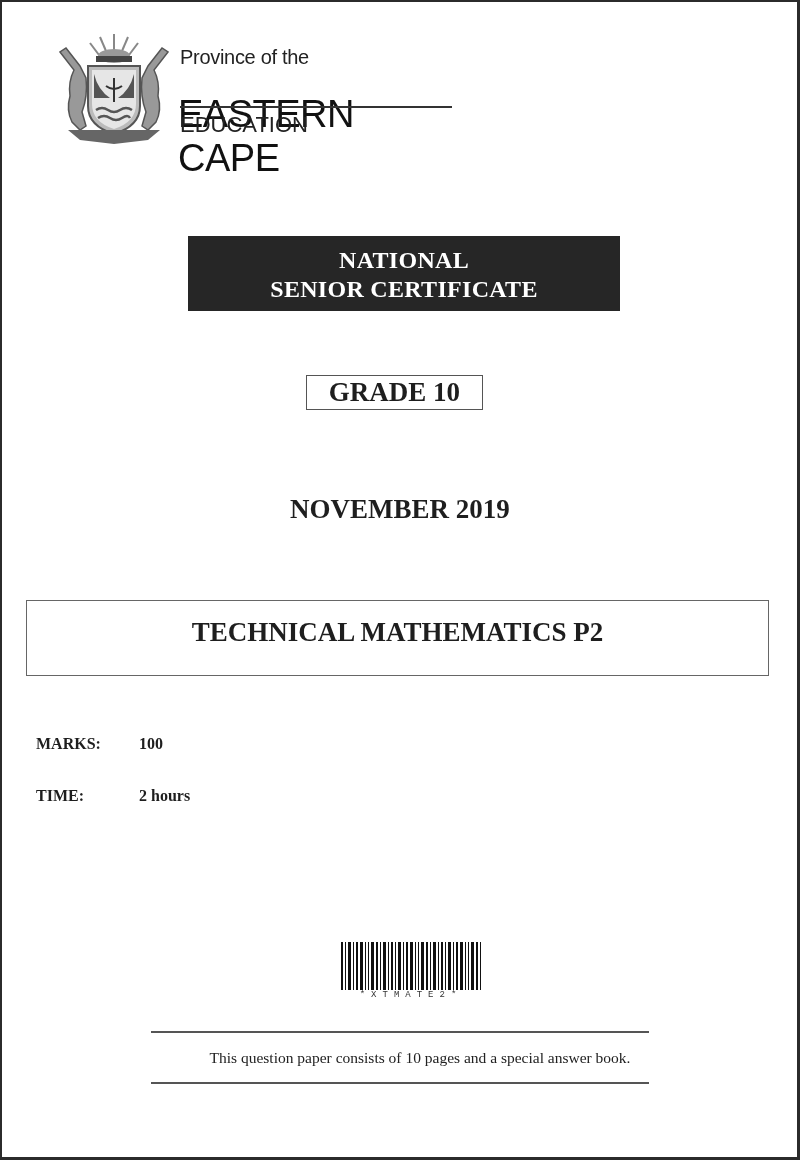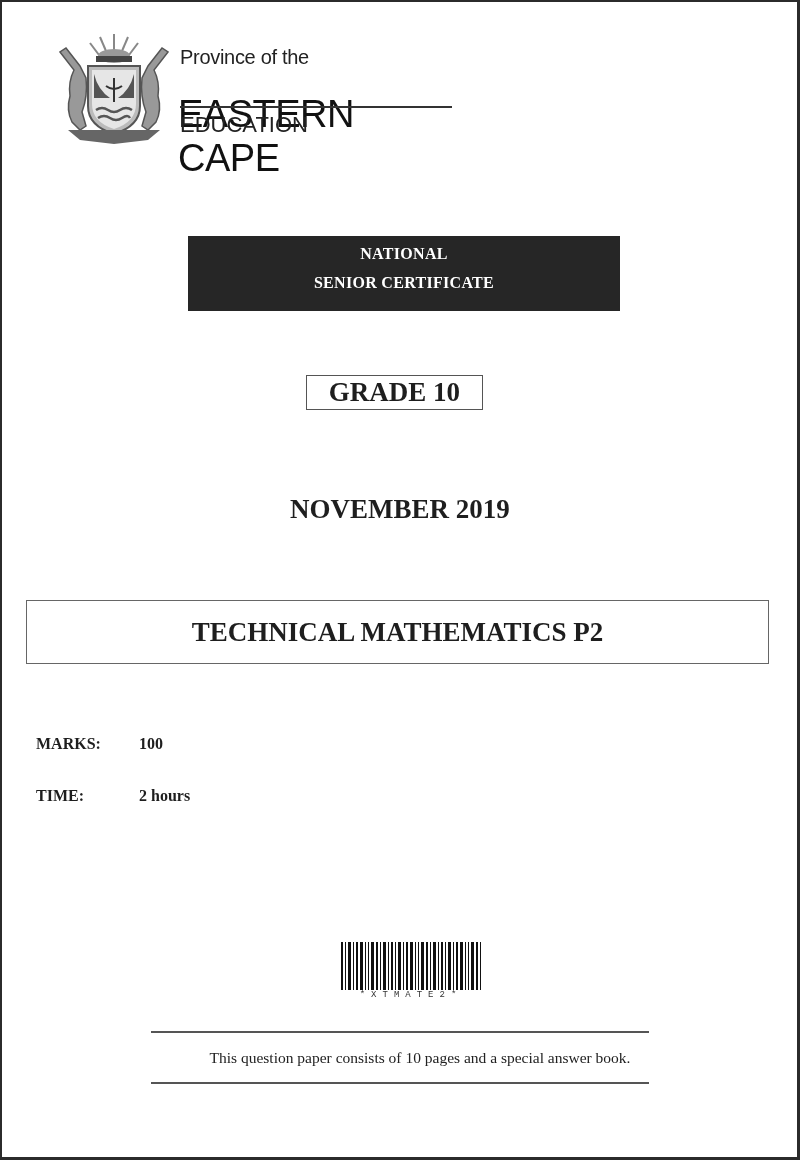--- a/index.html
+++ b/index.html
@@ -5,25 +5,25 @@
     * { margin: 0; padding: 0; box-sizing: border-box; }
     html, body { width: 800px; height: 1160px; background: #ffffff; overflow: hidden; }
     body { position: relative; font-family: "Liberation Serif", serif; color: #1e1e1e; }
     .page-frame { position: absolute; left: 0; top: 0; width: 800px; height: 1160px; border: 2px solid #2b2b2b; border-right-width: 3px; border-bottom-width: 3px; }
     .logo { position: absolute; left: 44px; top: 30px; width: 420px; height: 118px; }
     .crest { position: absolute; left: 0; top: 0; width: 140px; height: 116px; }
     .logo-line1 { position: absolute; left: 136px; top: 16px; font-family: "Liberation Sans", sans-serif; font-size: 20px; color: #222; letter-spacing: -0.3px; }
     .logo-line2 { position: absolute; left: 134px; top: 38px; font-family: "Liberation Sans", sans-serif; font-size: 38px; color: #111; letter-spacing: -0.5px; line-height: 44px; margin-top: 24px; }
     .logo-rule { position: absolute; left: 136px; top: 76px; width: 272px; height: 2px; background: #333; }
     .logo-line3 { position: absolute; left: 136px; top: 82px; font-family: "Liberation Sans", sans-serif; font-size: 22px; color: #222; }
-    .nsc-banner { position: absolute; left: 188px; top: 236px; width: 432px; height: 75px; background: #262626; color: #fff; text-align: center; font-weight: bold; font-size: 16px; line-height: 29px; padding-top: 3px; }
+    .nsc-banner { position: absolute; left: 188px; top: 236px; width: 432px; height: 75px; background: #262626; color: #fff; text-align: center; font-weight: bold; font-size: 24px; line-height: 29px; padding-top: 10px; }
     .nsc-banner div { letter-spacing: 0.3px; }
     .grade-box { position: absolute; left: 306px; top: 375px; width: 177px; height: 35px; border: 1.5px solid #555; text-align: center; font-weight: bold; font-size: 27px; line-height: 33px; }
     .exam-date { position: absolute; left: 0; width: 800px; top: 494px; text-align: center; font-weight: bold; font-size: 27px; }
-    .subject-box { position: absolute; left: 26px; top: 600px; width: 743px; height: 64px; border: 1.5px solid #666; text-align: center; font-weight: bold; font-size: 27px; line-height: 62px; }
+    .subject-box { position: absolute; left: 26px; top: 600px; width: 743px; height: 76px; border: 1.5px solid #666; text-align: center; font-weight: bold; font-size: 27px; line-height: 62px; }
     .info-row { position: absolute; left: 36px; font-weight: bold; font-size: 16px; }
     .info-row .lbl { display: inline-block; width: 103px; }
     .barcode { position: absolute; left: 341px; top: 942px; width: 140px; height: 48px; }
     .barcode-text { position: absolute; left: 341px; top: 990px; width: 140px; text-align: center; font-family: "Liberation Mono", monospace; font-size: 9px; letter-spacing: 6px; color: #333; }
     .rule { position: absolute; left: 151px; width: 498px; height: 1.5px; background: #555; }
     .footer-text { position: absolute; left: 0; width: 800px; top: 1049px; text-align: center; font-size: 15.5px; color: #222; padding-left: 40px; }
   </style>
 </head>
 <body>
 

